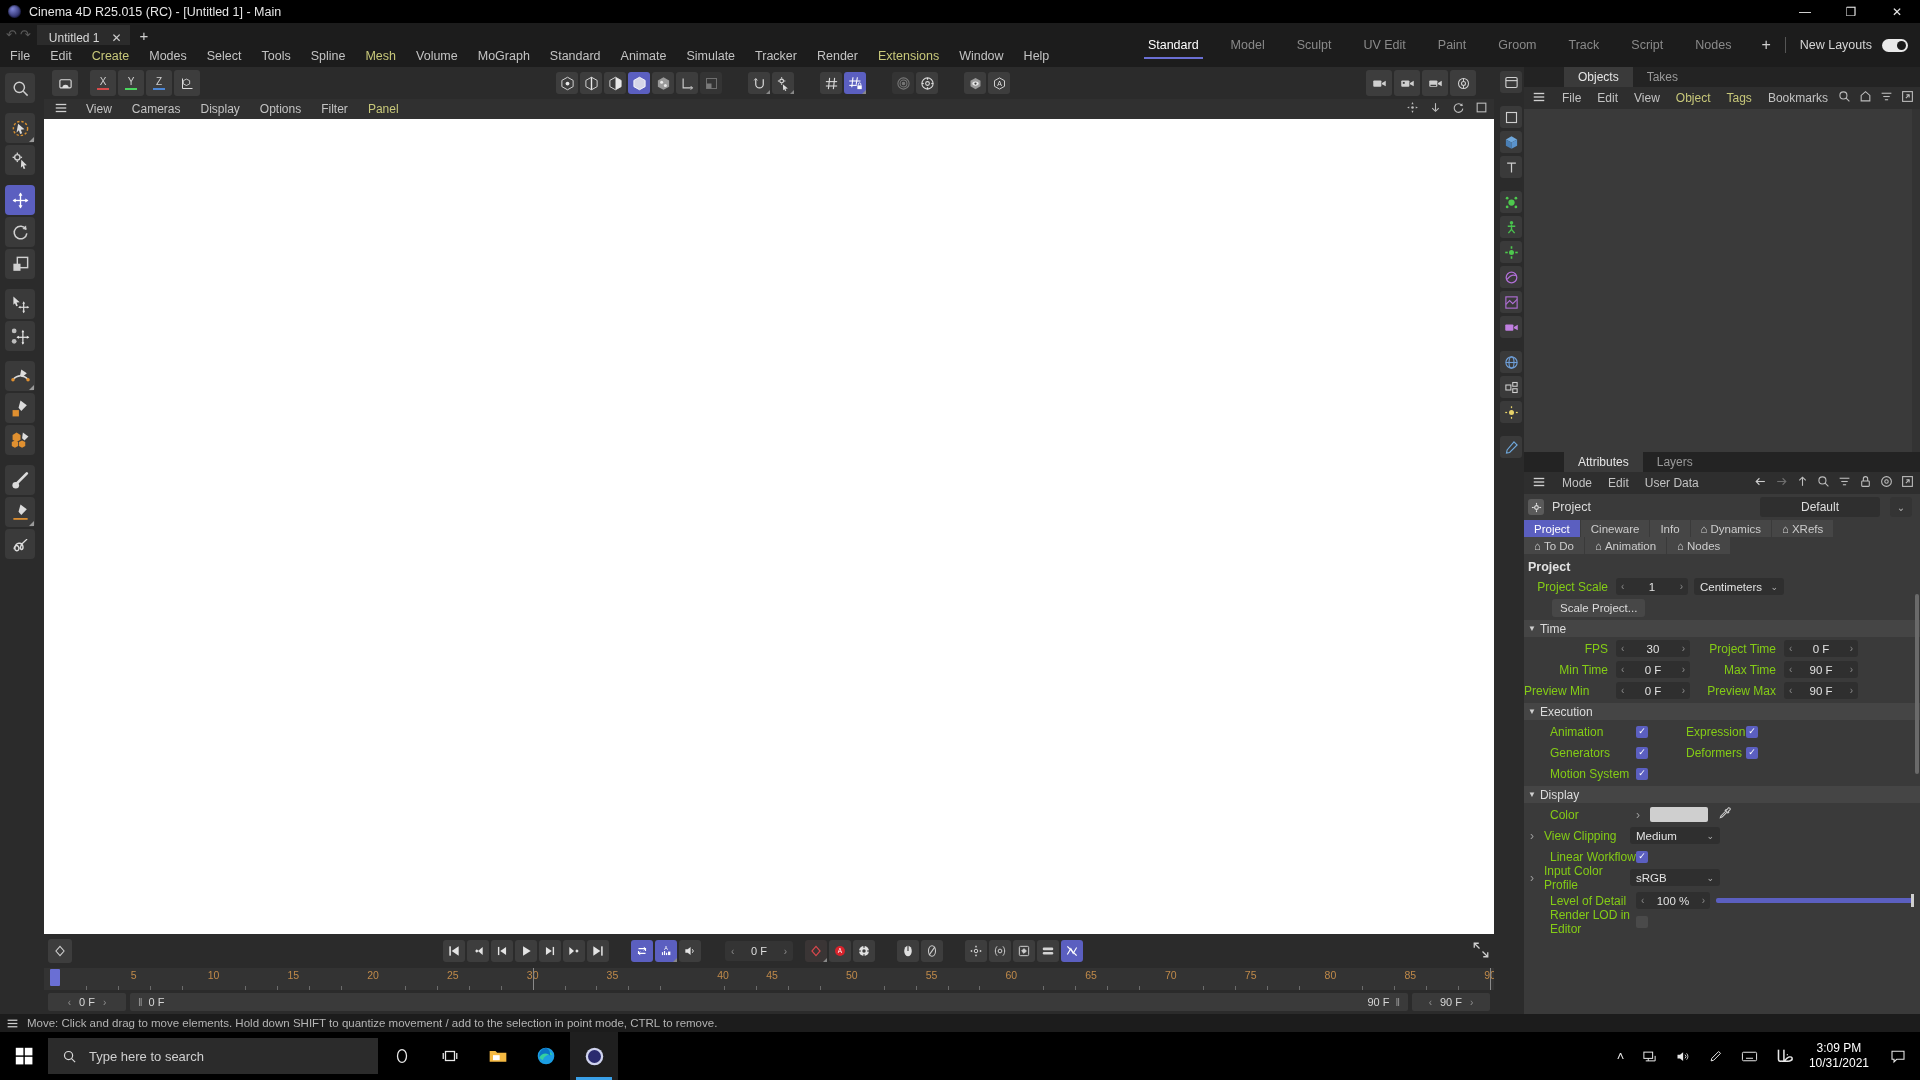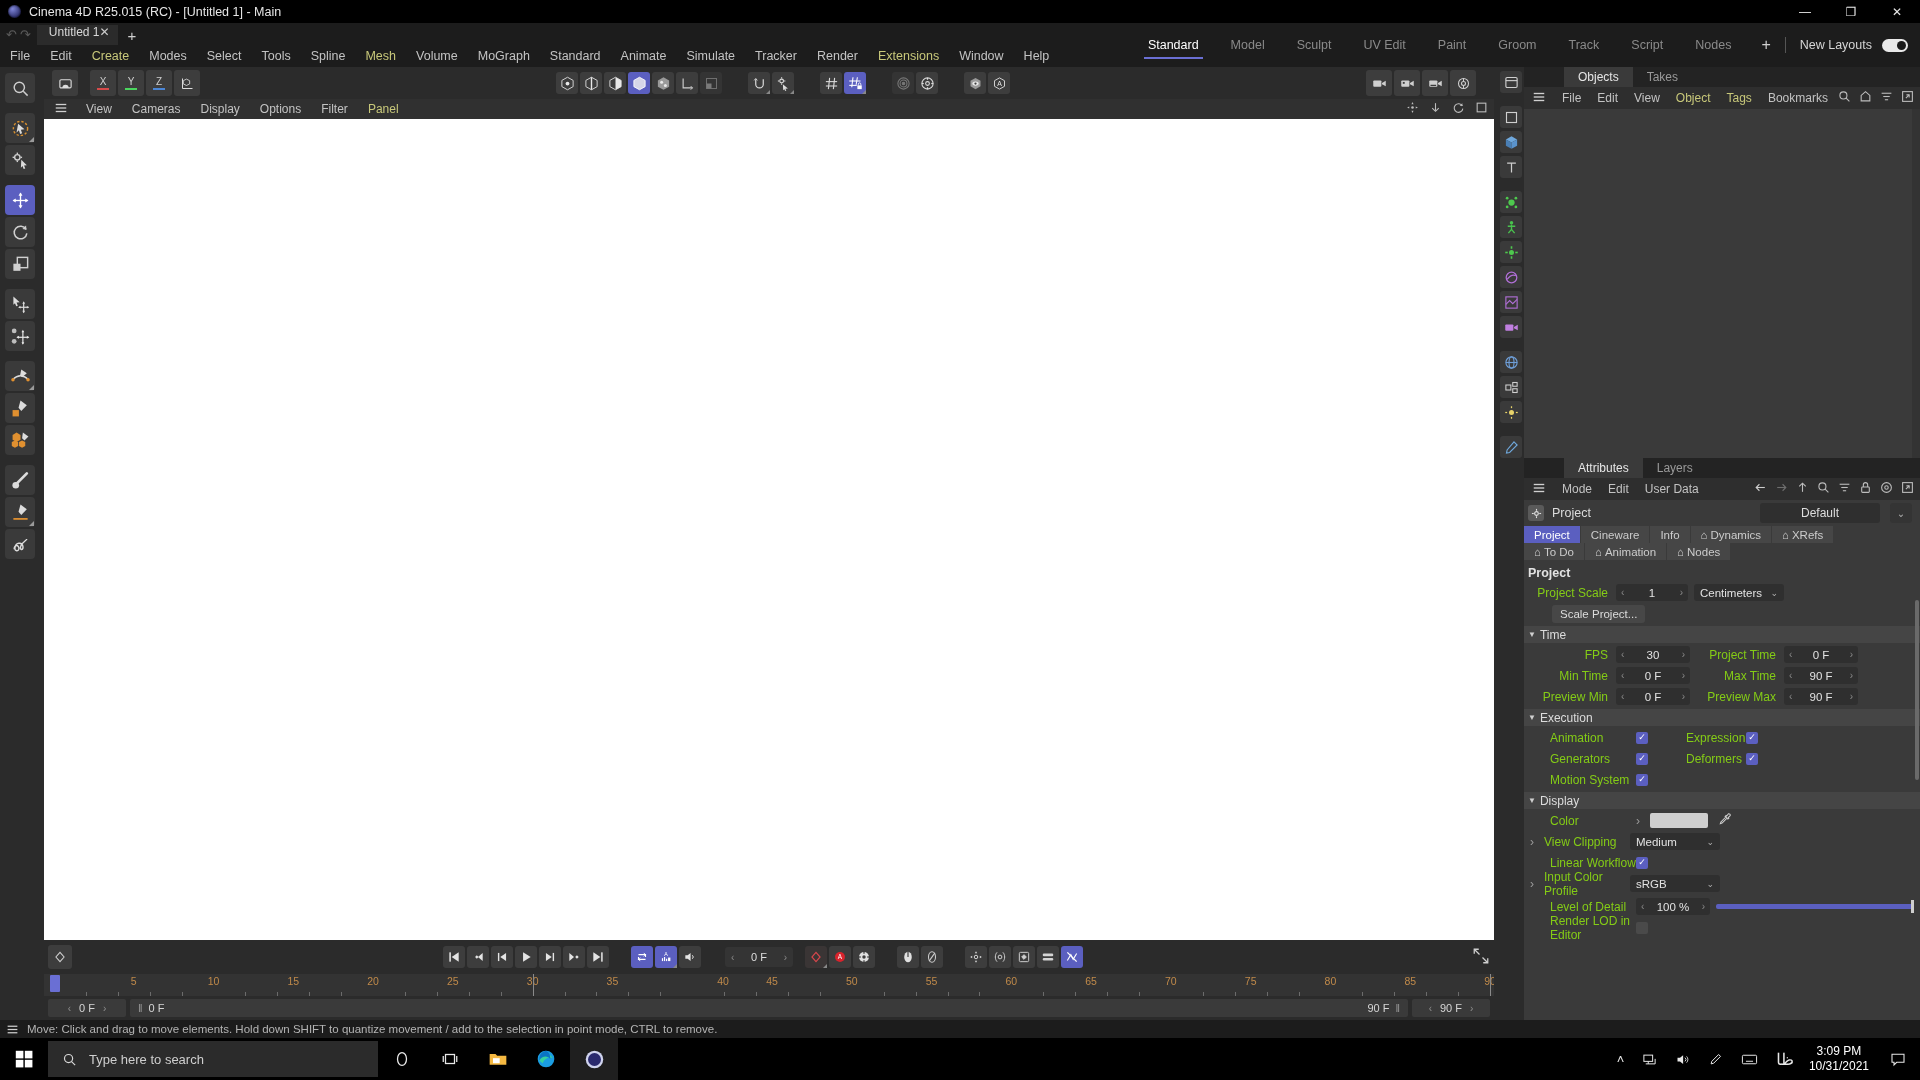--- a/index.html
+++ b/index.html
@@ -13,21 +13,21 @@
       background:radial-gradient(circle at 35% 30%, #7f86d8, #2d2f6b 70%); margin:0 8px 0 8px;
       box-shadow:inset 0 0 2px #000; }
   #titlebar .ttl { color:#e6e6e6; font-size:12.5px; }
   #winbtns { position:absolute; right:0; top:0; height:23px; display:flex; }
   #winbtns div { width:46px; height:23px; display:flex; align-items:center; justify-content:center;
       color:#e8e8e8; font-size:12px; }
 
   
   #tabstrip { height:22px; background:#1c1c1c; display:flex; align-items:flex-end; padding-left:4px; }
   .undo-redo { display:flex; align-items:center; gap:3px; padding:0 6px 3px 2px; color:#5a5a5a; font-size:13px;}
-  .doc-tab { height:20px; background:#2b2b2b; display:flex; align-items:flex-start; gap:0;
+  .doc-tab { height:20px; background:#2b2b2b; display:flex; align-items:flex-end; gap:12px;
       padding:0 8px 0 12px; font-size:12px; color:#d8d8d8; }
   .doc-tab .x { color:#cfcfcf; font-size:12px; }
   .tab-plus { color:#d0d0d0; font-size:15px; padding:0 10px 2px 10px; line-height:1; }
 
   
   #menubar { height:22px; background:#1c1c1c; display:flex; align-items:center; position:relative; }
   #menubar .mi { padding:0 10px; font-size:12.5px; color:#c3c3c3; line-height:22px; }
   #menubar .mi.accent { color:#c8c87a; }
   #layouts { position:absolute; right:0; top:-22px; height:44px; display:flex; align-items:center; gap:0; }
   .lay { padding:0 16px; font-size:12.5px; color:#8a8a8a; position:relative; height:44px;
@@ -171,21 +171,21 @@
   .chk.off:after { content:""; }
   .swatch { width:58px; height:15px; background:#cfcfcf; border-radius:2px; }
   .slider { flex:1; height:5px; background:#5b5fc0; border-radius:2px; position:relative; margin-left:6px; }
   .slider .knob { position:absolute; right:0; top:-4px; width:3px; height:13px; background:#cfcfcf; }
 
   
   #status { height:18px; background:#1c1c1c; display:flex; align-items:center; gap:8px; padding-left:6px;
       font-size:11.5px; color:#b4b4b4; }
 
   
-  #taskbar { height:42px; background:#000; display:flex; align-items:center; position:relative; }
+  #taskbar { height:48px; background:#000; display:flex; align-items:center; position:relative; }
   #startbtn { width:48px; height:48px; display:flex; align-items:center; justify-content:center; }
   #searchbox { width:330px; height:36px; background:#2b2b2b; display:flex; align-items:center; gap:12px;
       padding:0 14px; color:#cfcfcf; font-size:13px; }
   .tk { width:48px; height:48px; display:flex; align-items:center; justify-content:center; position:relative; }
   .tk.active { background:#1f1f1f; }
   .tk.active:after { content:""; position:absolute; bottom:0; left:6px; right:6px; height:3px; background:#3aa0e8; }
   #tray { position:absolute; right:0; display:flex; align-items:center; gap:0; height:48px; }
   #tray .ti { padding:0 9px; color:#e8e8e8; font-size:13px; display:flex; align-items:center; }
   #clock { text-align:center; font-size:12px; color:#fff; line-height:15px; padding:0 12px 0 6px; }
 </style>
@@ -1182,21 +1182,21 @@
                 <span class="ar">›</span>
               </span>
             <span class="lab" style="width:80px;text-align:right;padding-right:8px;margin-left:14px">Max Time</span>
             <span class="num" style="width:74px">
                 <span class="ar">‹</span>
                 <span class="v">90 F</span>
                 <span class="ar">›</span>
               </span>
           </div>
           <div class="row">
-            <span class="lab" style="width:92px;text-align:right;padding-right:8px">Preview Min</span>
+            <span class="lab" style="width:92px;padding-right:8px">Preview Min</span>
             <span class="num" style="width:74px">
                 <span class="ar">‹</span>
                 <span class="v">0 F</span>
                 <span class="ar">›</span>
               </span>
             <span class="lab" style="width:80px;text-align:right;padding-right:8px;margin-left:14px">Preview Max</span>
             <span class="num" style="width:74px">
                 <span class="ar">‹</span>
                 <span class="v">90 F</span>
                 <span class="ar">›</span>

